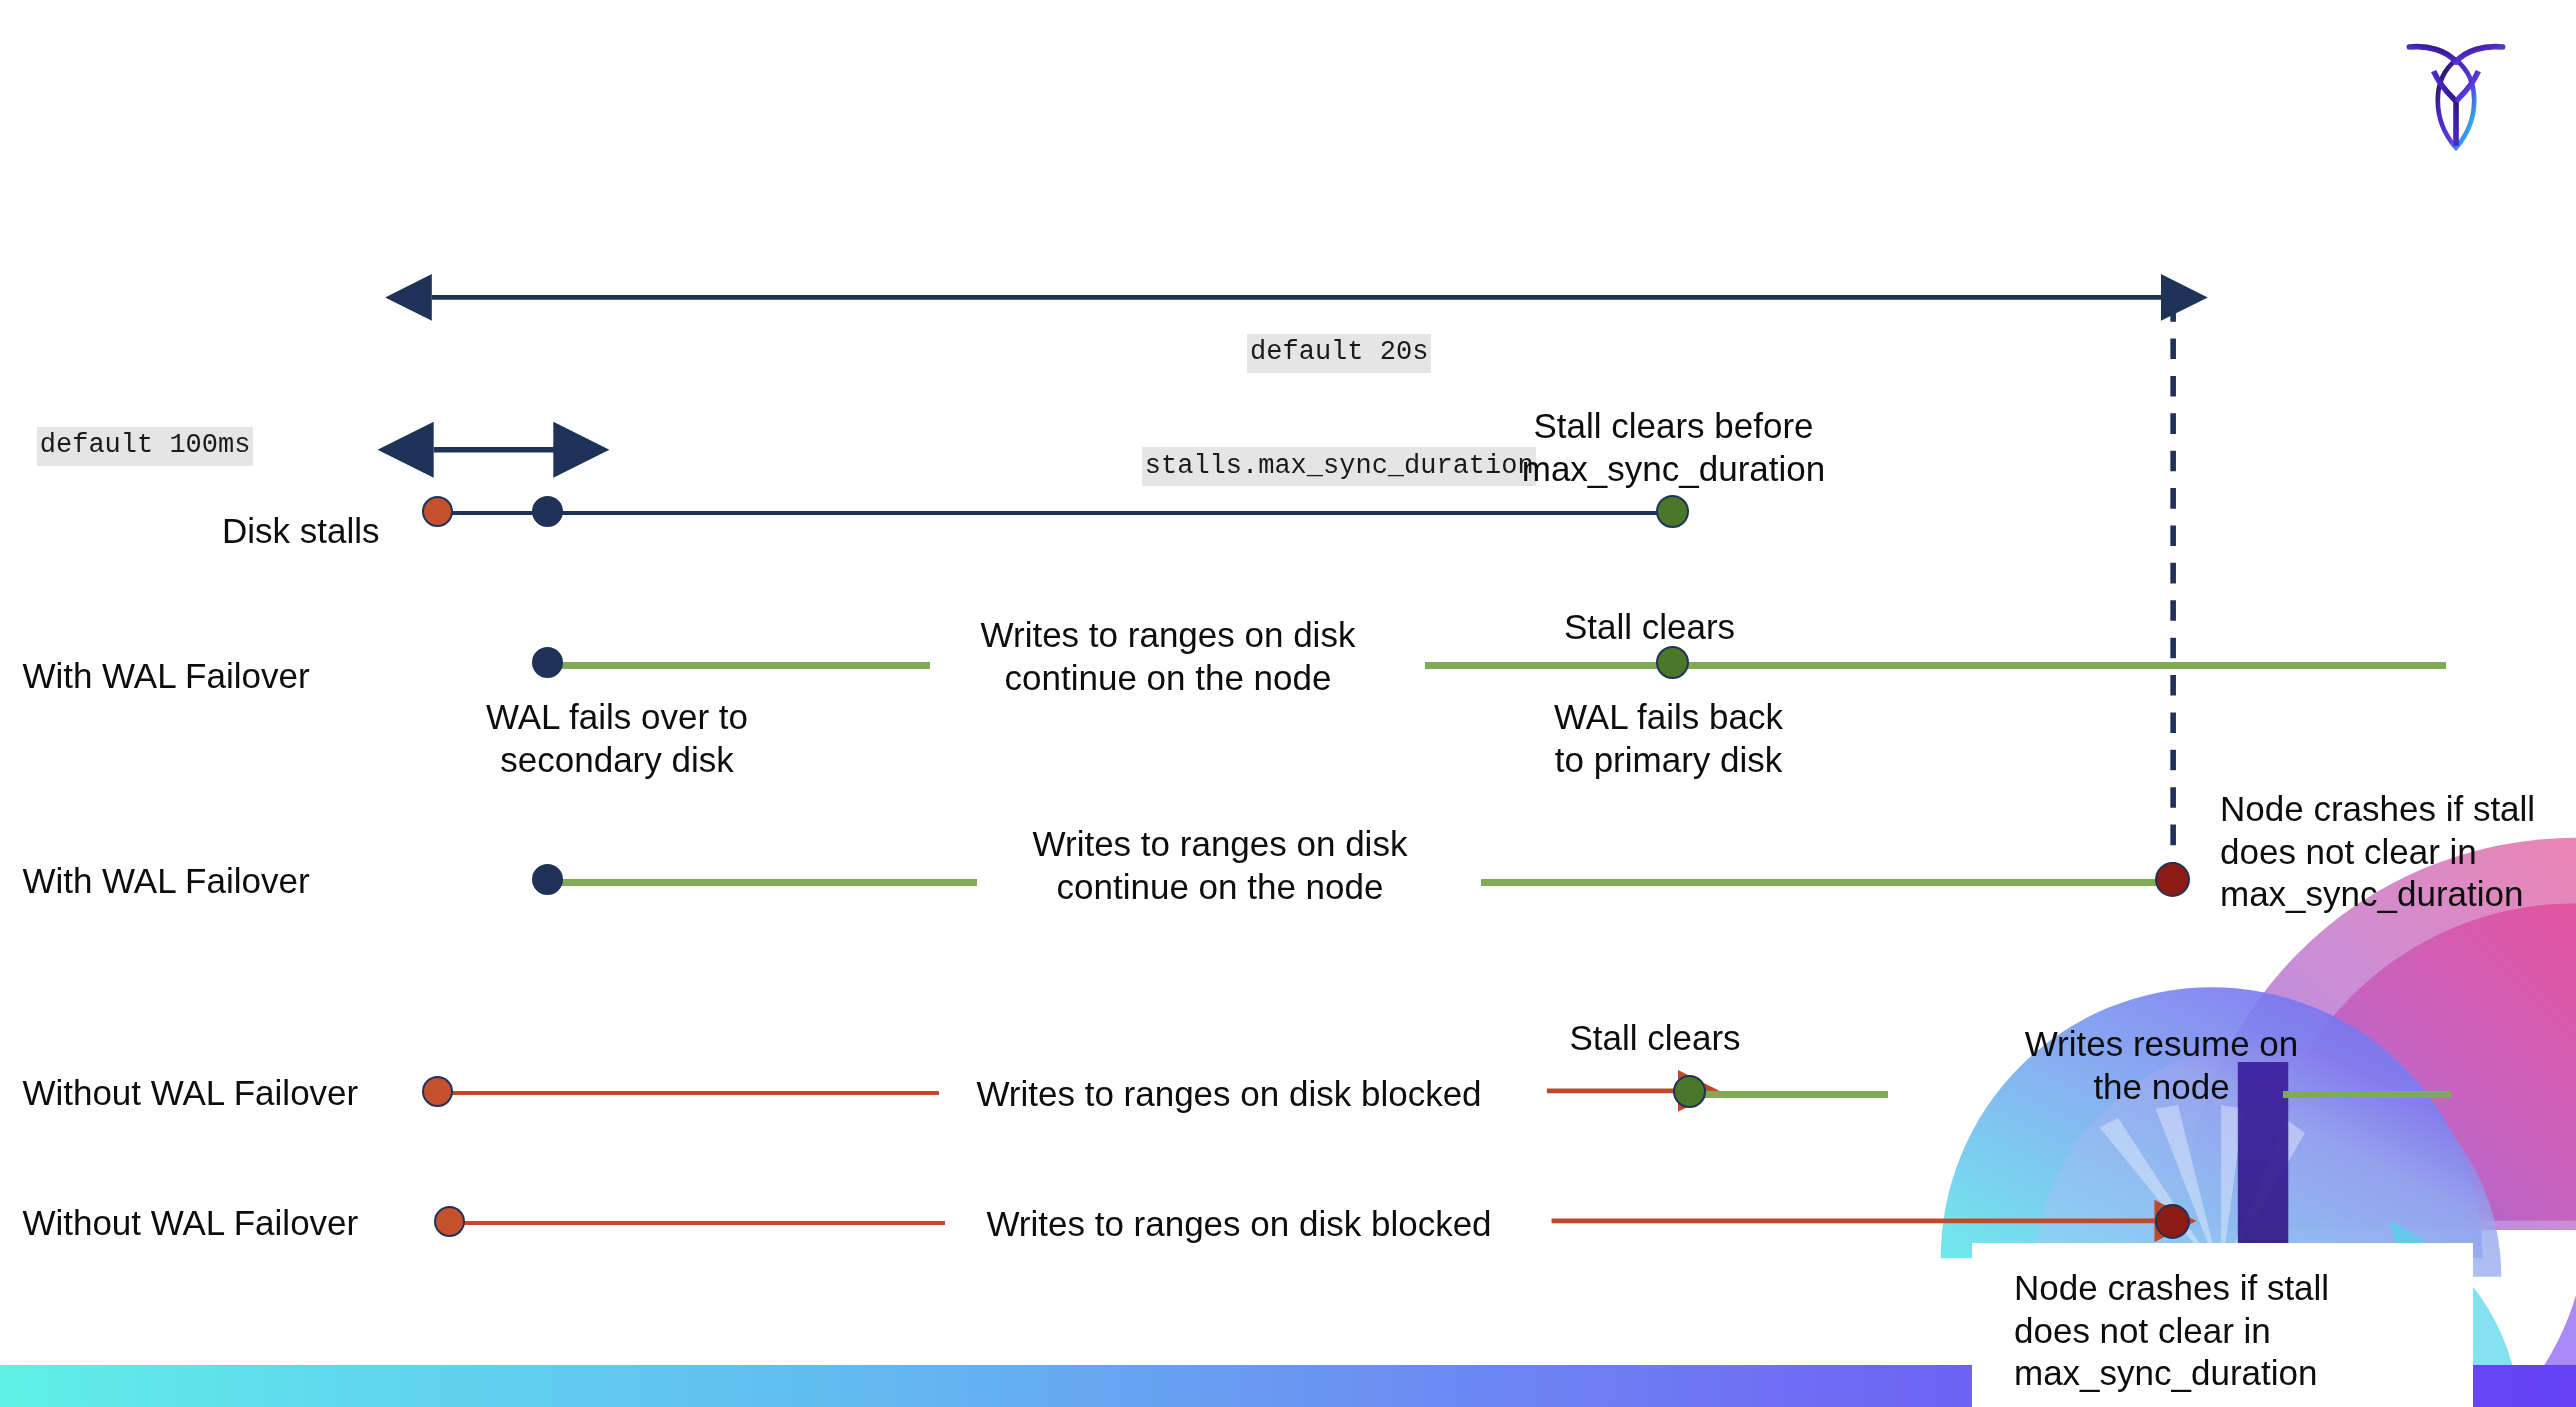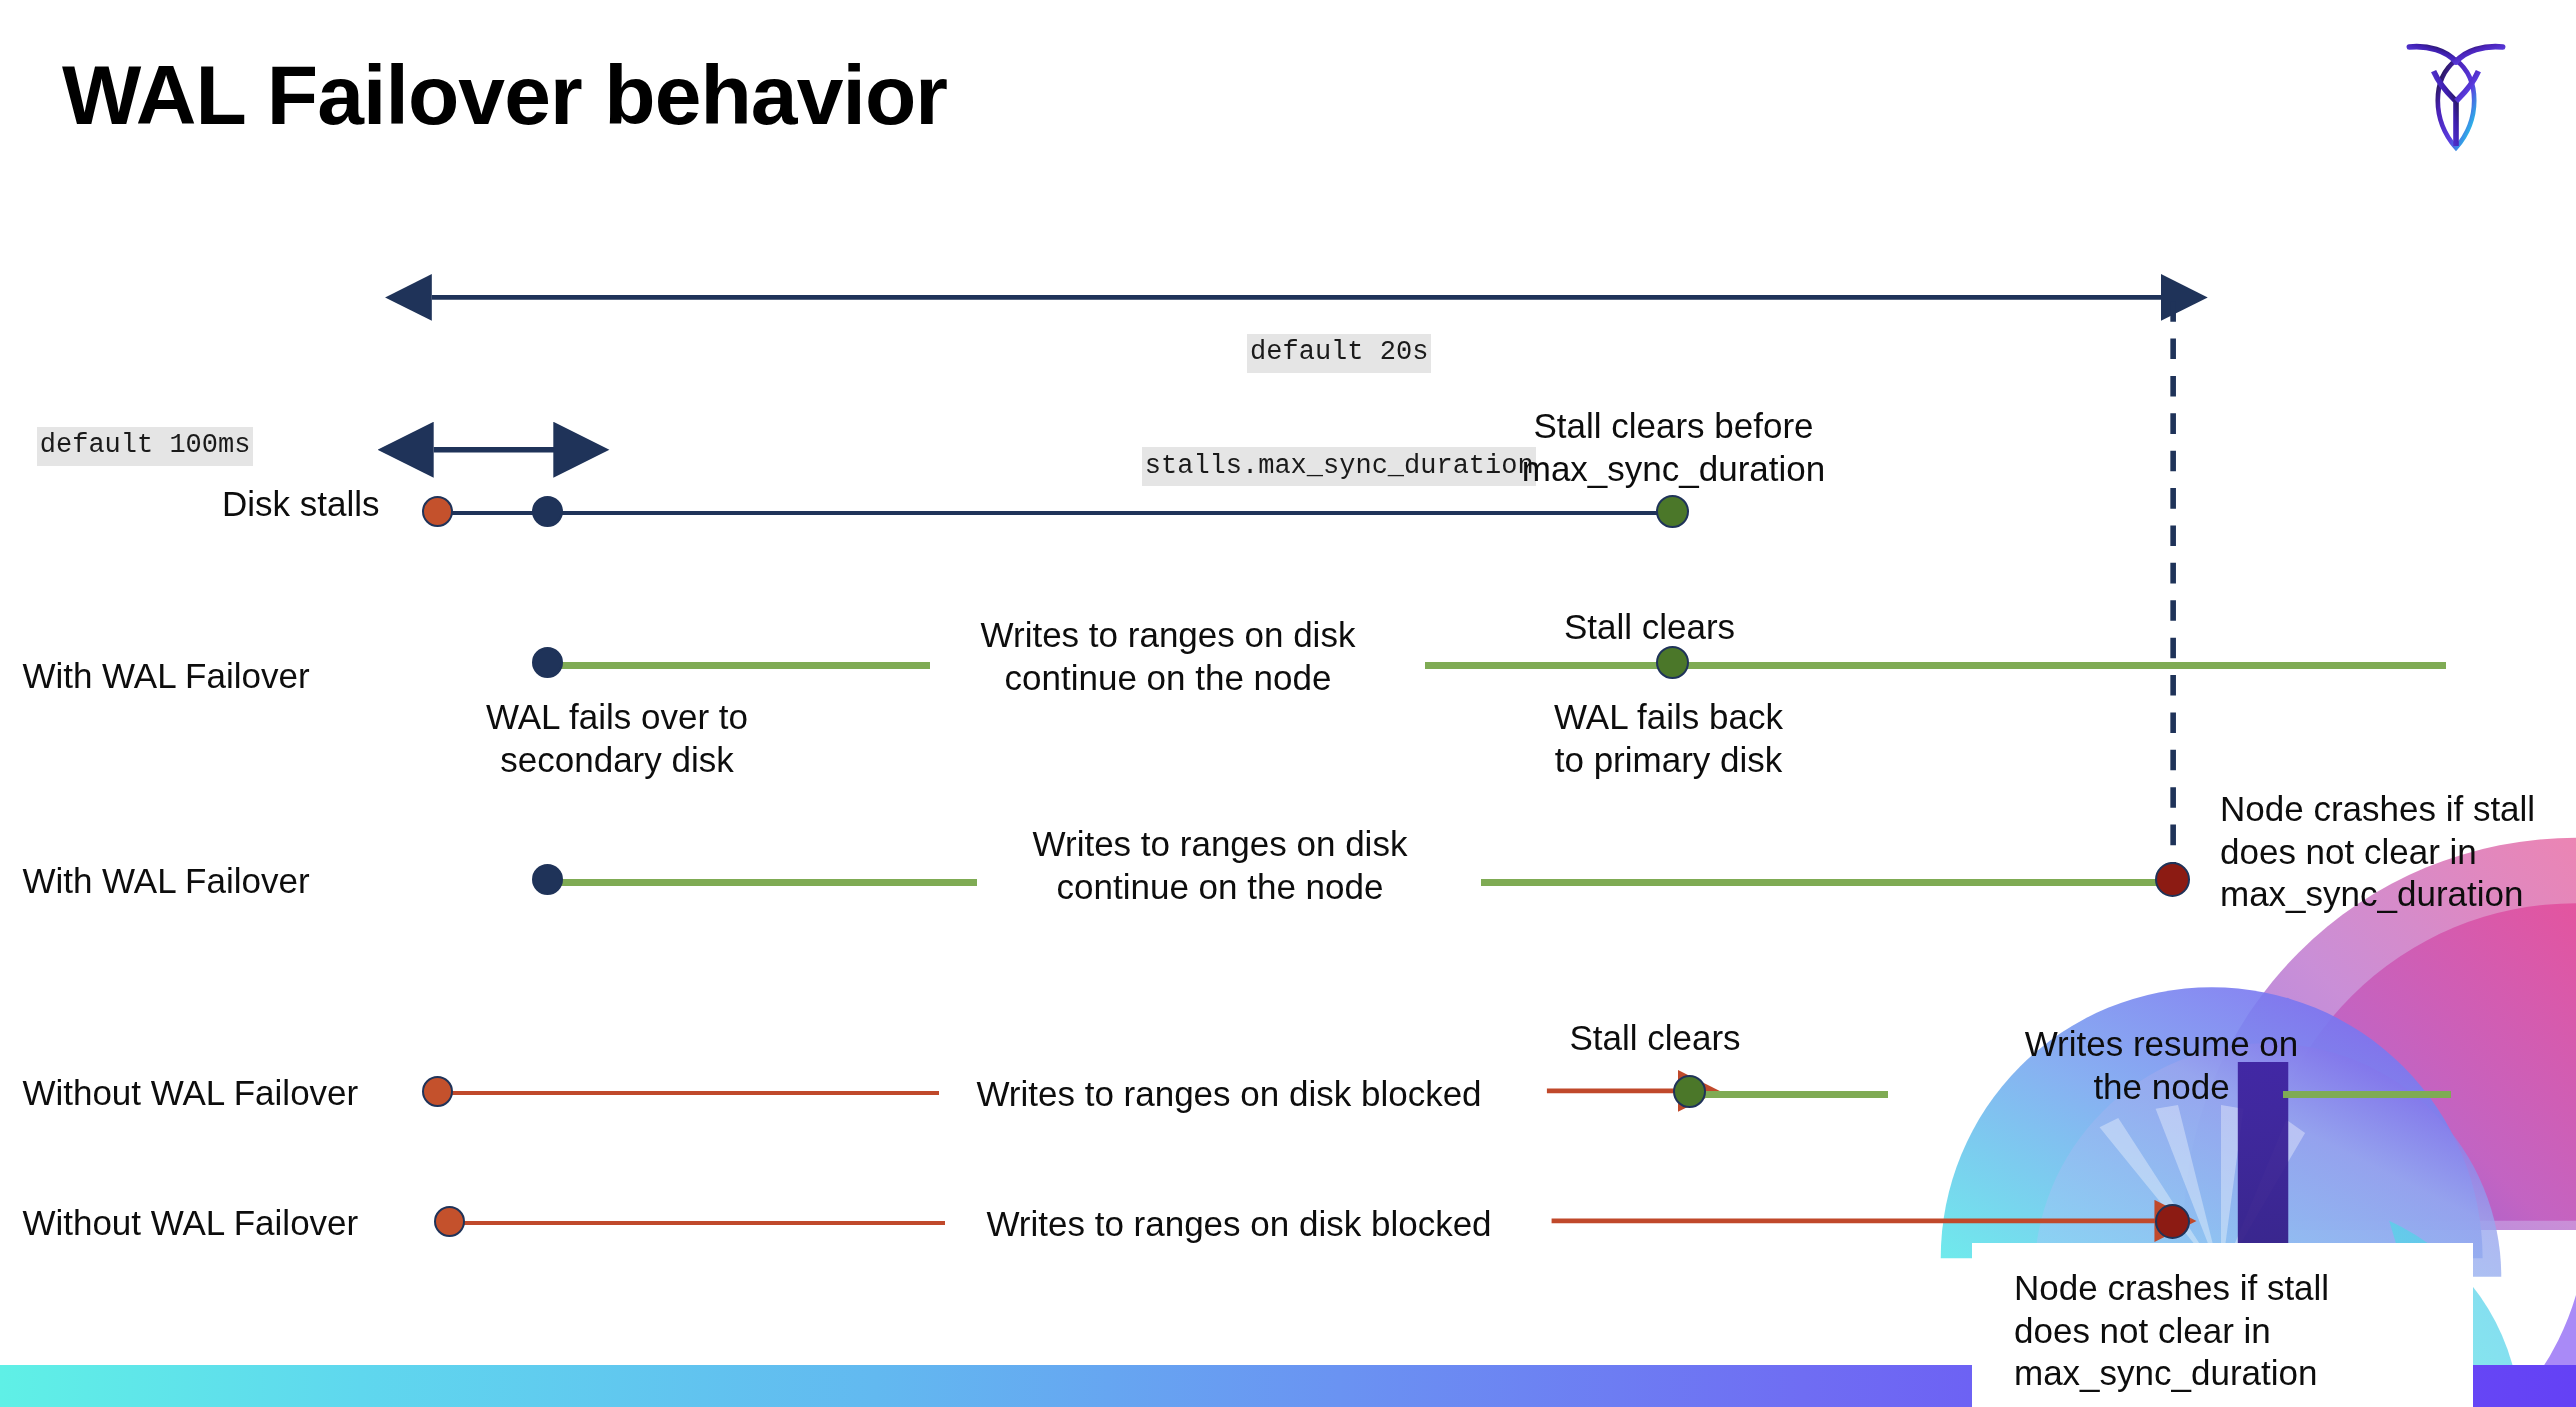--- a/index.html
+++ b/index.html
@@ -134,21 +134,20 @@
     width: 501px;
     height: 165px;
     background: #ffffff;
   }
 </style>
 </head>
 <body>
 
 <div id="slide">
 
-  <div class="slide-title">WAL Failover behavior</div>
 
   <div class="logo">
     <svg viewBox="0 0 120 140" width="112" height="131">
       <defs>
         <linearGradient id="lg1" x1="0" y1="0" x2="1" y2="1">
           <stop offset="0%" stop-color="#12101e"></stop>
           <stop offset="30%" stop-color="#4a22b8"></stop>
           <stop offset="62%" stop-color="#5a3ddf"></stop>
           <stop offset="85%" stop-color="#2bb6e8"></stop>
           <stop offset="100%" stop-color="#3fe0e0"></stop>
@@ -253,21 +252,21 @@
 
   <div class="code-note" style="left:1142px; top:259px; text-align:center;">
     <div><span>default 20s</span></div>
     <div><span>stalls.max_sync_duration</span></div>
   </div>
 
   <div class="code-note" style="left:37px; top:352px;">
     <div><span>default 100ms</span></div>
   </div>
 
-  <div class="row-label" style="left:222px; top:484px;">Disk stalls</div>
+  <div class="row-label" style="left:222px; top:511px;">Disk stalls</div>
 
   <div class="seg navy" style="left:437px; top:511px; width:1243px;"></div>
 
   <div class="marker orange" style="left:422px; top:496px; width:31px; height:31px;"></div>
   <div class="marker navy" style="left:532px; top:496px; width:31px; height:31px;"></div>
   <div class="marker green" style="left:1656px; top:495px; width:33px; height:33px;"></div>
 
   <div class="callout center" style="left:1496px; top:405px; width:355px;">Stall clears before
 max_sync_duration</div>
 

